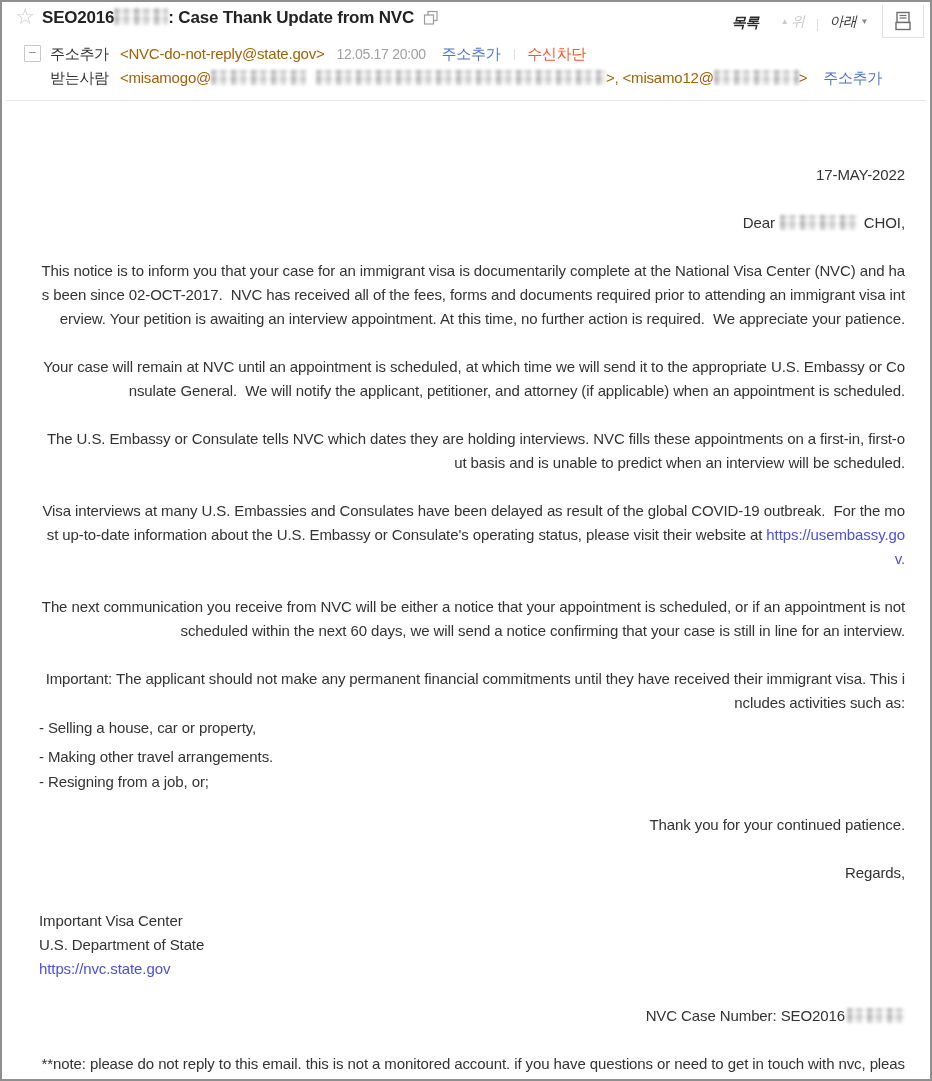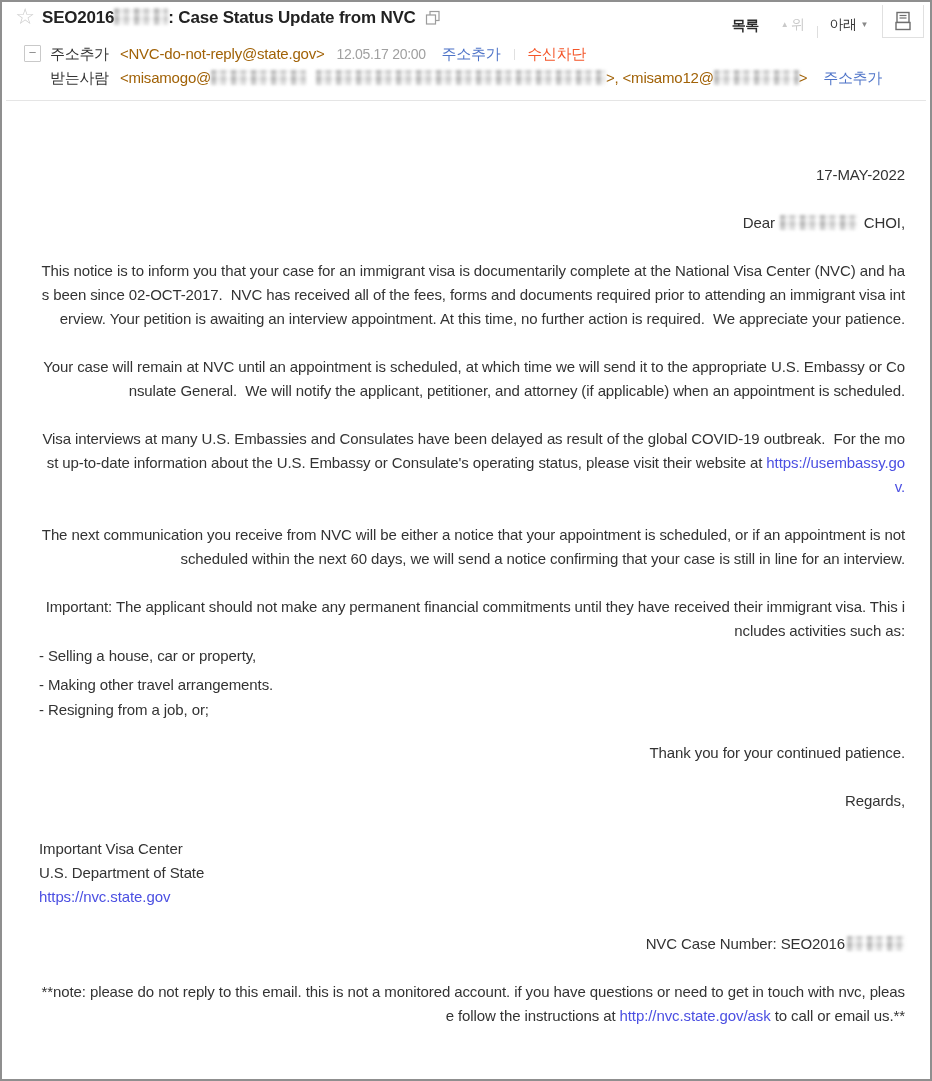--- a/index.html
+++ b/index.html
@@ -13,21 +13,21 @@
     overflow: hidden;
     position: relative;
   }
   
   .mail-header { padding: 0 6px 8px 10px; }
   .subject-row { display: flex; align-items: flex-start; padding-top: 3px; }
   .star { font-size: 22px; line-height: 24px; color: #cbcbcb; cursor: pointer; width: 26px; text-align: center; }
   .subject { font-size: 17px; font-weight: 700; color: var(--subject, #222); line-height: 26px; margin-left: 4px; letter-spacing: -0.2px; }
   .subject .blur-chip { height: 17px; vertical-align: -2px; }
   .copy-btn { margin: 5px 0 0 9px; cursor: pointer; }
-  .head-right { margin-left: auto; display: flex; align-items: flex-end; }
+  .head-right { margin-left: auto; display: flex; align-items: center; font-style: italic; }
   .head-right .txtbtn { font-size: 14px; line-height: 26px; cursor: pointer; letter-spacing: -0.5px; }
   .list-btn { font-weight: 700; color: #2b2b2b; margin-right: 22px; }
   .nav-up { color: #c9c9c9; }
   .nav-up .tri { font-size: 8px; vertical-align: 2px; margin-right: 3px; }
   .vsep { display: inline-block; width: 1px; height: 12px; background: #dedede; margin: 7px 12px 0 12px; }
   .nav-down { color: #333; margin-right: 14px; }
   .nav-down .tri { font-size: 8px; color: #888; vertical-align: 2px; margin-left: 4px; }
   .print-btn {
     width: 42px; height: 33px; border: 1px solid #e0e0e0; border-top: none;
     background: #fff; display: flex; align-items: center; justify-content: center; cursor: pointer;
@@ -67,21 +67,21 @@
   }
 </style>
 </head>
 <body>
 
 <div class="page">
 
   <div class="mail-header">
     <div class="subject-row">
       <span class="star">☆</span>
-      <span class="subject"><span>SEO2016</span><span class="blur-chip" style="width:54px"></span><span>: Case Status Update from NVC</span></span>
+      <span class="subject"><span>SEO2016</span><span class="blur-chip" style="width:54px"></span><span>: Case Thank Update from NVC</span></span>
       <span class="copy-btn">
         <svg width="16" height="16" viewBox="0 0 16 16">
           <rect x="5" y="1.5" width="9" height="9" fill="none" stroke="#9c9c9c" stroke-width="1.2"></rect>
           <rect x="1.5" y="5" width="9" height="9" fill="#ffffff" stroke="#9c9c9c" stroke-width="1.2"></rect>
         </svg>
       </span>
       <span class="head-right">
         <span class="txtbtn list-btn">목록</span>
         <span class="txtbtn nav-up"><span class="tri">▲</span><span>위</span></span>
         <span class="vsep"></span>
@@ -119,20 +119,21 @@
 
   <div class="mail-body">
     <p class="para">17-MAY-2022</p>
 
     <p class="para"><span>Dear</span><span style="display:inline-block;width:5px"></span><span class="blur-chip" style="width:78px"></span><span style="display:inline-block;width:6px"></span><span>CHOI,</span></p>
 
     <p class="para">This notice is to inform you that your case for an immigrant visa is documentarily complete at the National Visa Center (NVC) and has been since 02-OCT-2017.  NVC has received all of the fees, forms and documents required prior to attending an immigrant visa interview. Your petition is awaiting an interview appointment. At this time, no further action is required.  We appreciate your patience.</p>
 
     <p class="para">Your case will remain at NVC until an appointment is scheduled, at which time we will send it to the appropriate U.S. Embassy or Consulate General.  We will notify the applicant, petitioner, and attorney (if applicable) when an appointment is scheduled.</p>
 
+    <p class="para">The U.S. Embassy or Consulate tells NVC which dates they are holding interviews. NVC fills these appointments on a first-in, first-out basis and is unable to predict when an interview will be scheduled.</p>
 
     <p class="para"><span>Visa interviews at many U.S. Embassies and Consulates have been delayed as result of the global COVID-19 outbreak.  For the most up-to-date information about the U.S. Embassy or Consulate's operating status, please visit their website at </span><a class="body-link">https://usembassy.gov.</a></p>
 
     <p class="para">The next communication you receive from NVC will be either a notice that your appointment is scheduled, or if an appointment is not scheduled within the next 60 days, we will send a notice confirming that your case is still in line for an interview.</p>
 
     <p class="para tight">Important: The applicant should not make any permanent financial commitments until they have received their immigrant visa. This includes activities such as:</p>
 
     <div class="list-block">
       <div class="list-line">- Selling a house, car or property,</div>
       <div class="list-line list-gap">- Making other travel arrangements.</div>

